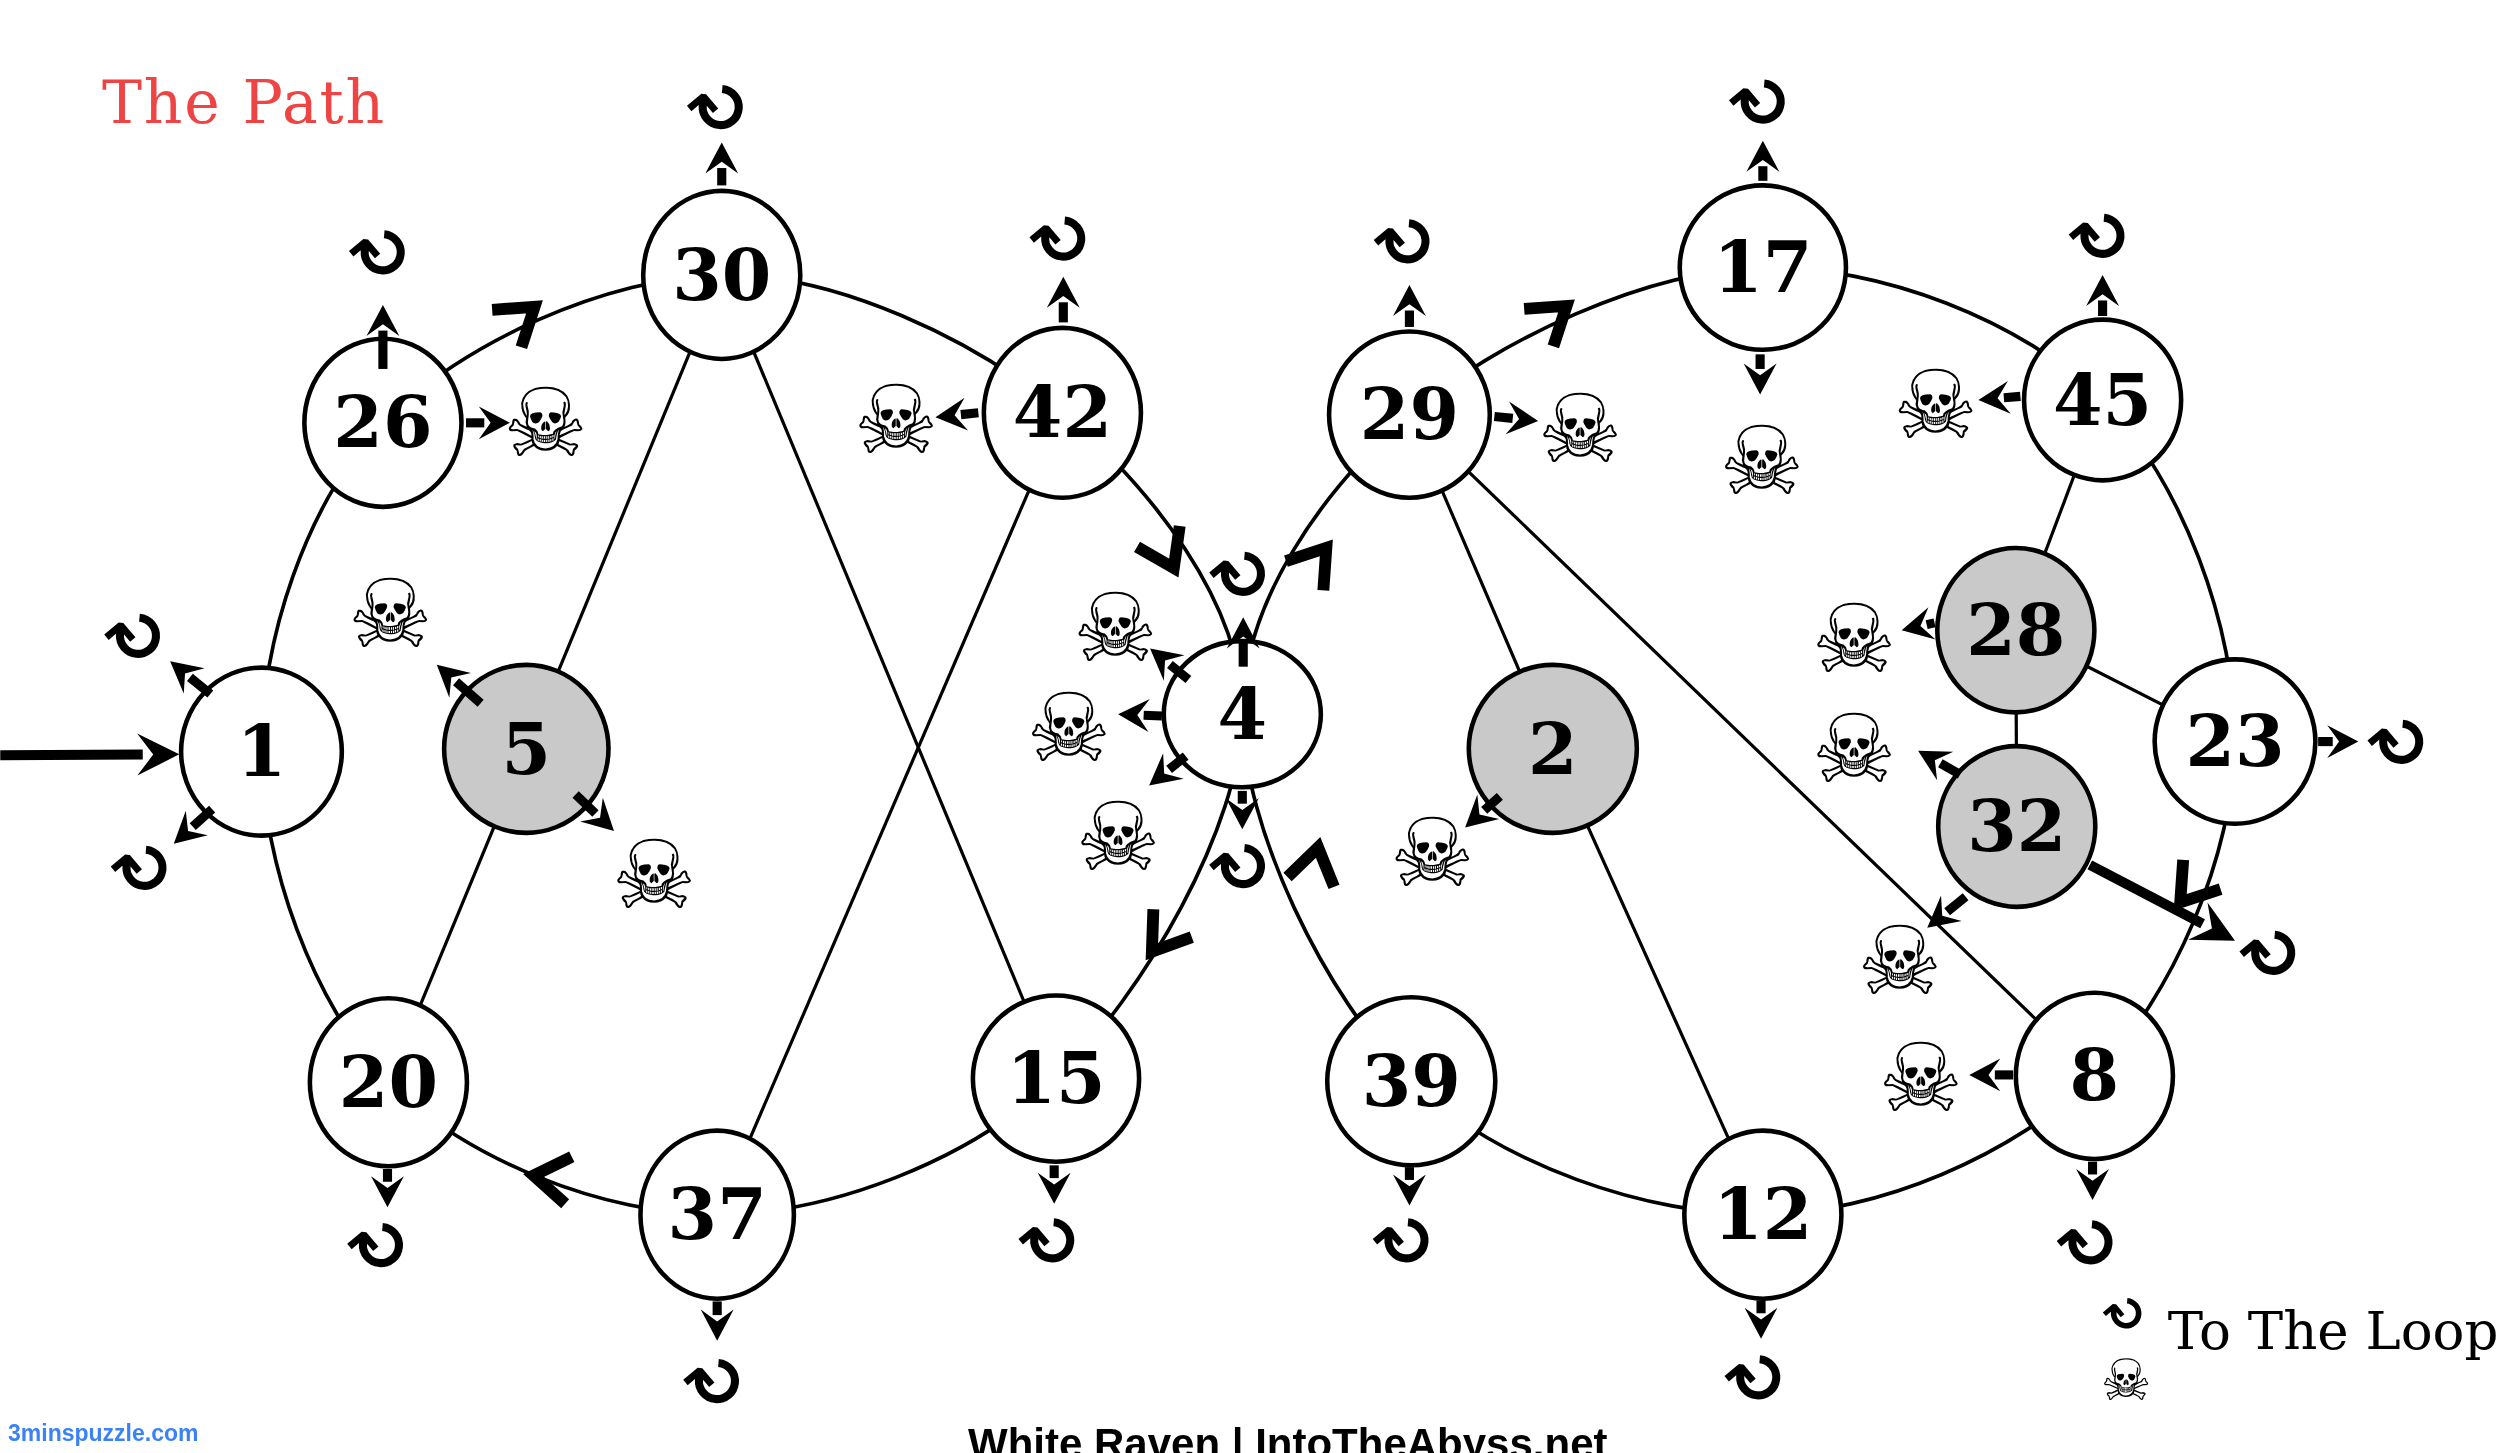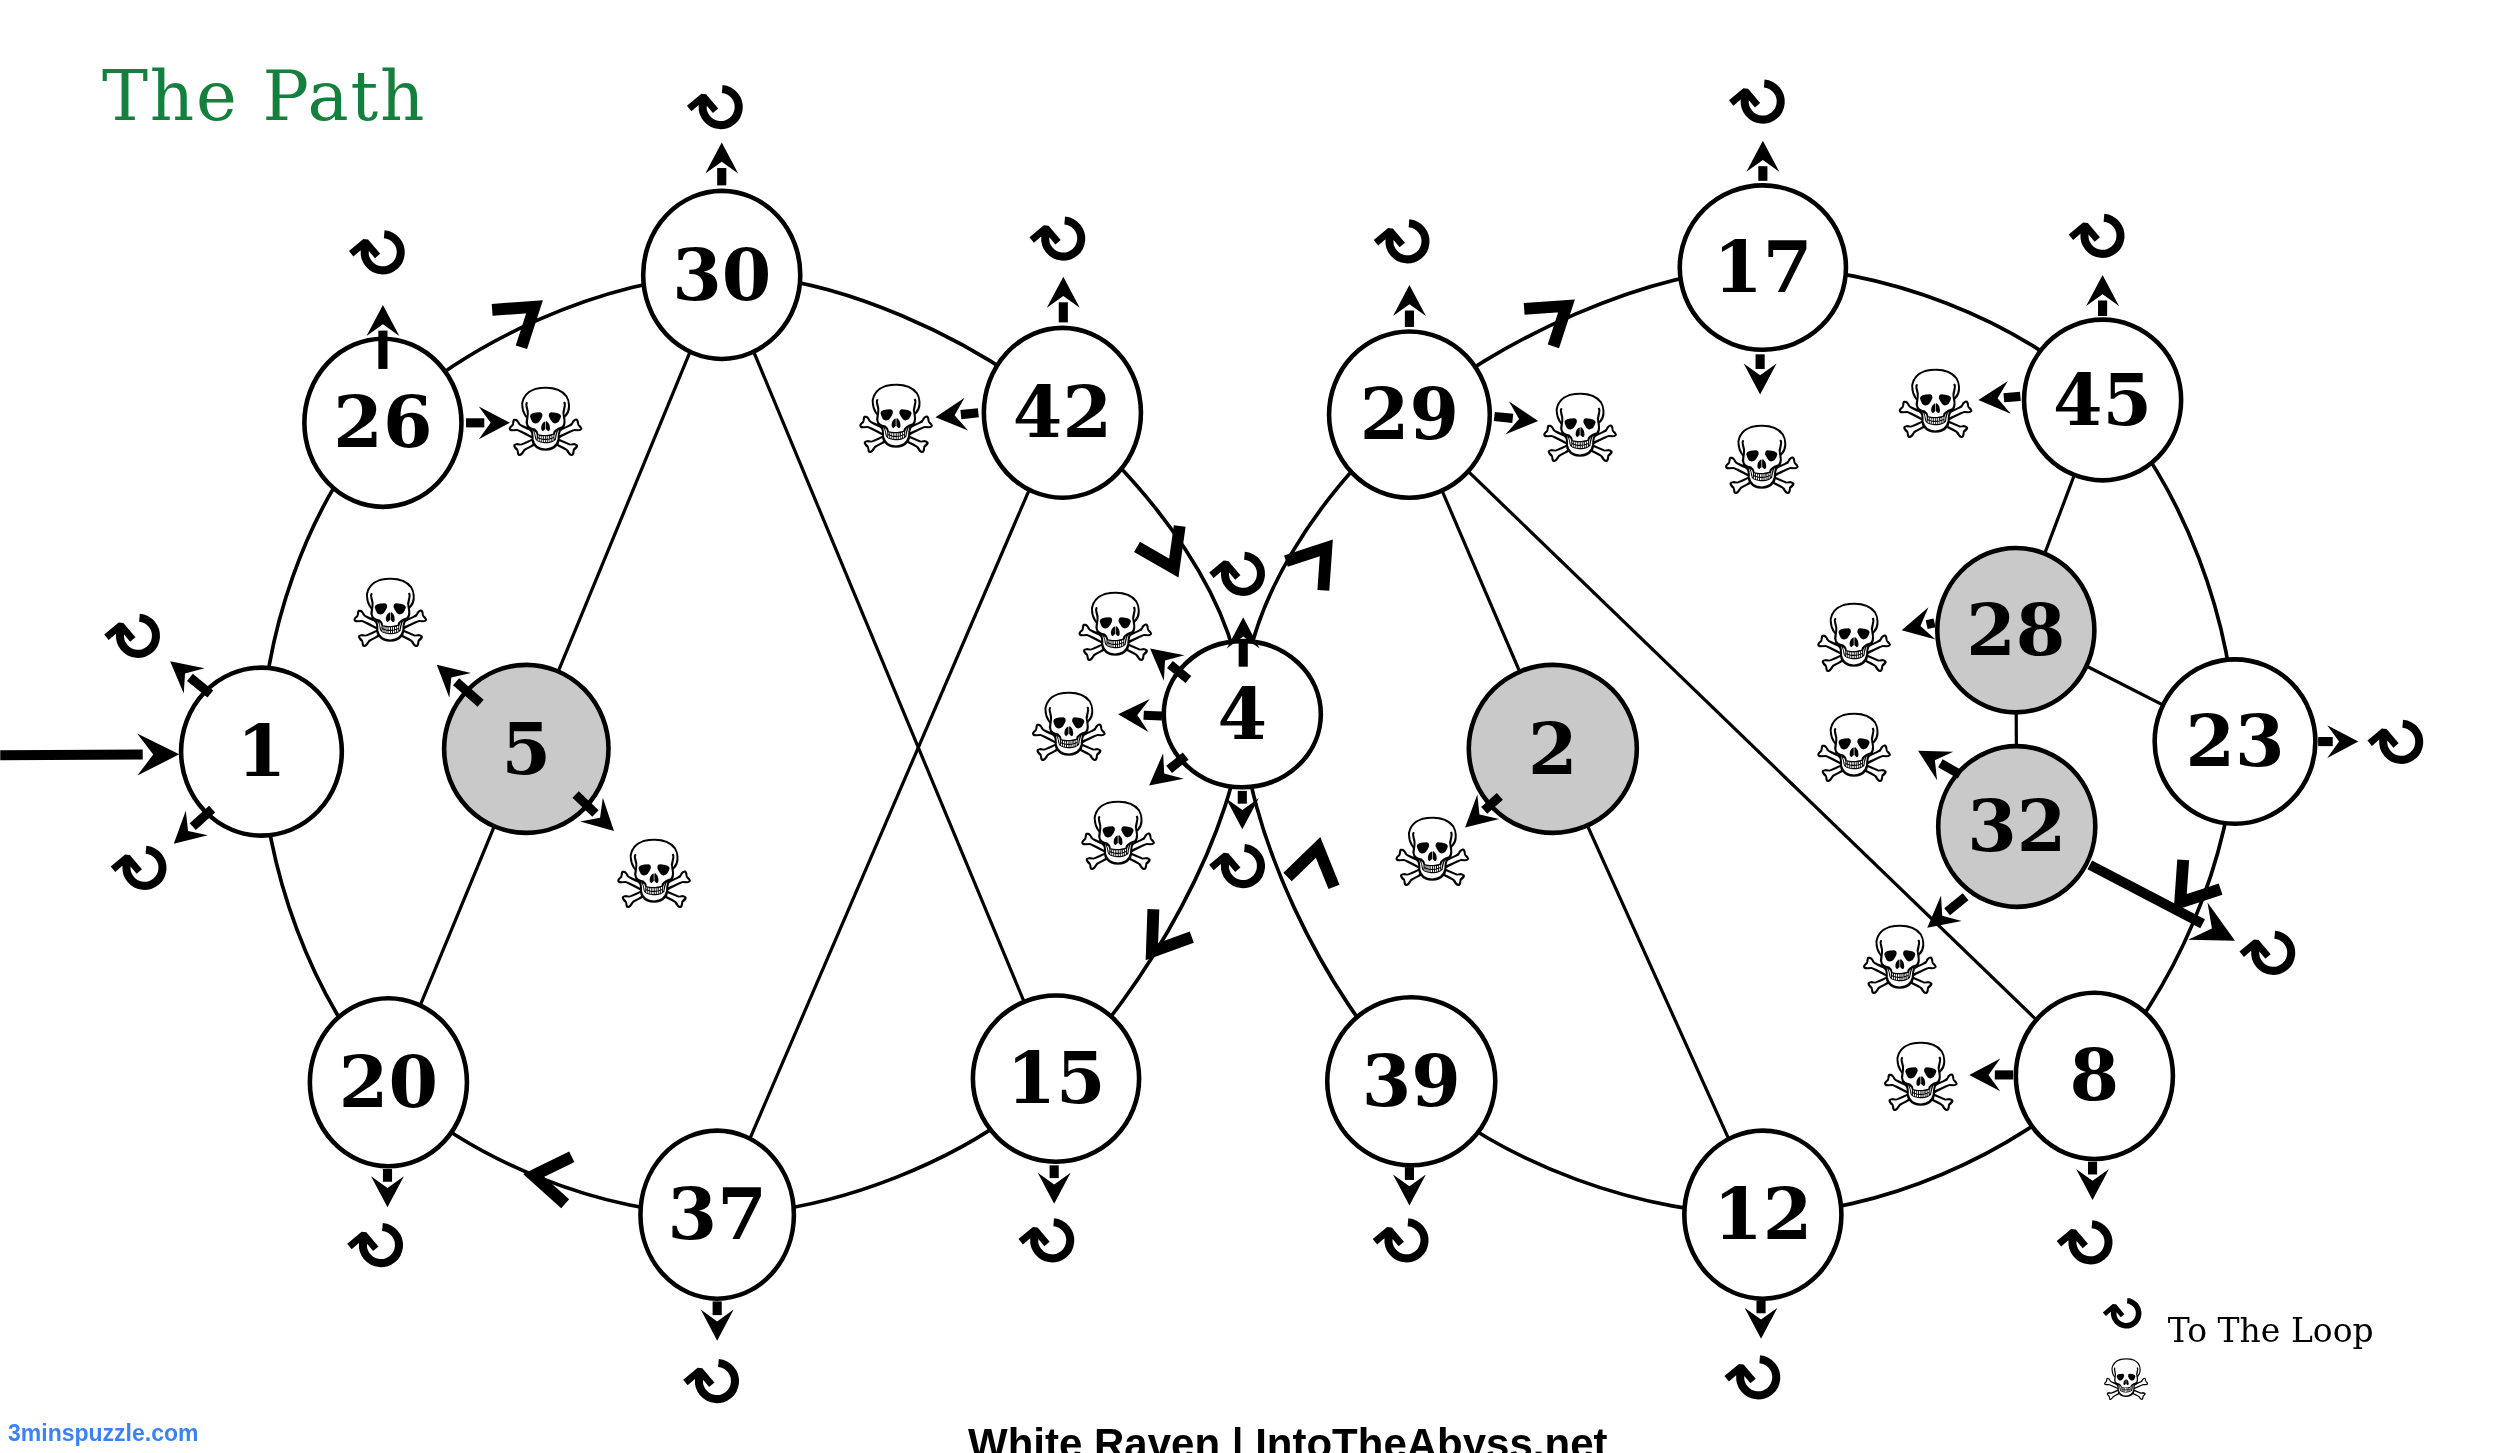--- a/index.html
+++ b/index.html
@@ -1,28 +1,28 @@
 <!DOCTYPE html>
 <html style="font-size:14.6px"><head>
 <meta charset="utf-8">
 <style>
   html,body{margin:0;padding:0;background:#ffffff;}
   body{width:2512px;height:1453px;position:relative;overflow:hidden;
        font-family:"DejaVu Serif","Liberation Serif",serif;}
   #stage{position:absolute;left:0;top:0;width:2512px;height:1453px;}
   svg{position:absolute;left:0;top:0;}
-  .title{position:absolute;left:102px;top:56px;font-size:69px;color:#15803d;
+  .title{position:absolute;left:102px;top:67px;font-size:60px;color:#ef4444;
          font-family:"DejaVu Serif","Liberation Serif",serif;letter-spacing:1.8px;}
   .legend{position:absolute;left:2097px;top:1281px;color:#000;}
   .legend-row{display:flex;align-items:center;height:66px;}
   .legend-icon{display:inline-block;width:58px;text-align:center;font-size:48px;
                font-family:"DejaVu Sans",sans-serif;}
   .legend-icon.loop{transform:rotate(-40deg);font-weight:bold;}
   .legend-icon.trap{font-size:57px;}
-  .legend-label{font-size:33px;margin-left:12.8px;white-space:nowrap;margin-top:32px;}
+  .legend-label{font-size:53px;margin-left:12.8px;white-space:nowrap;margin-top:32px;}
   .footer{position:absolute;left:968px;top:1420px;width:594px;text-align:center;
           font-family:"Liberation Sans","DejaVu Sans",sans-serif;
           font-weight:bold;font-size:42px;color:#000;white-space:nowrap;}
   .watermark{position:absolute;left:8px;top:1420px;
              font-family:"Liberation Sans","DejaVu Sans",sans-serif;
              font-weight:bold;font-size:23px;color:#3b82f6;
              text-shadow:0 0 1.8px #ffffff,0.9px 0.9px 0 #ffffff,-0.9px -0.9px 0 #ffffff;}
 </style>
 </head>
 <body>

